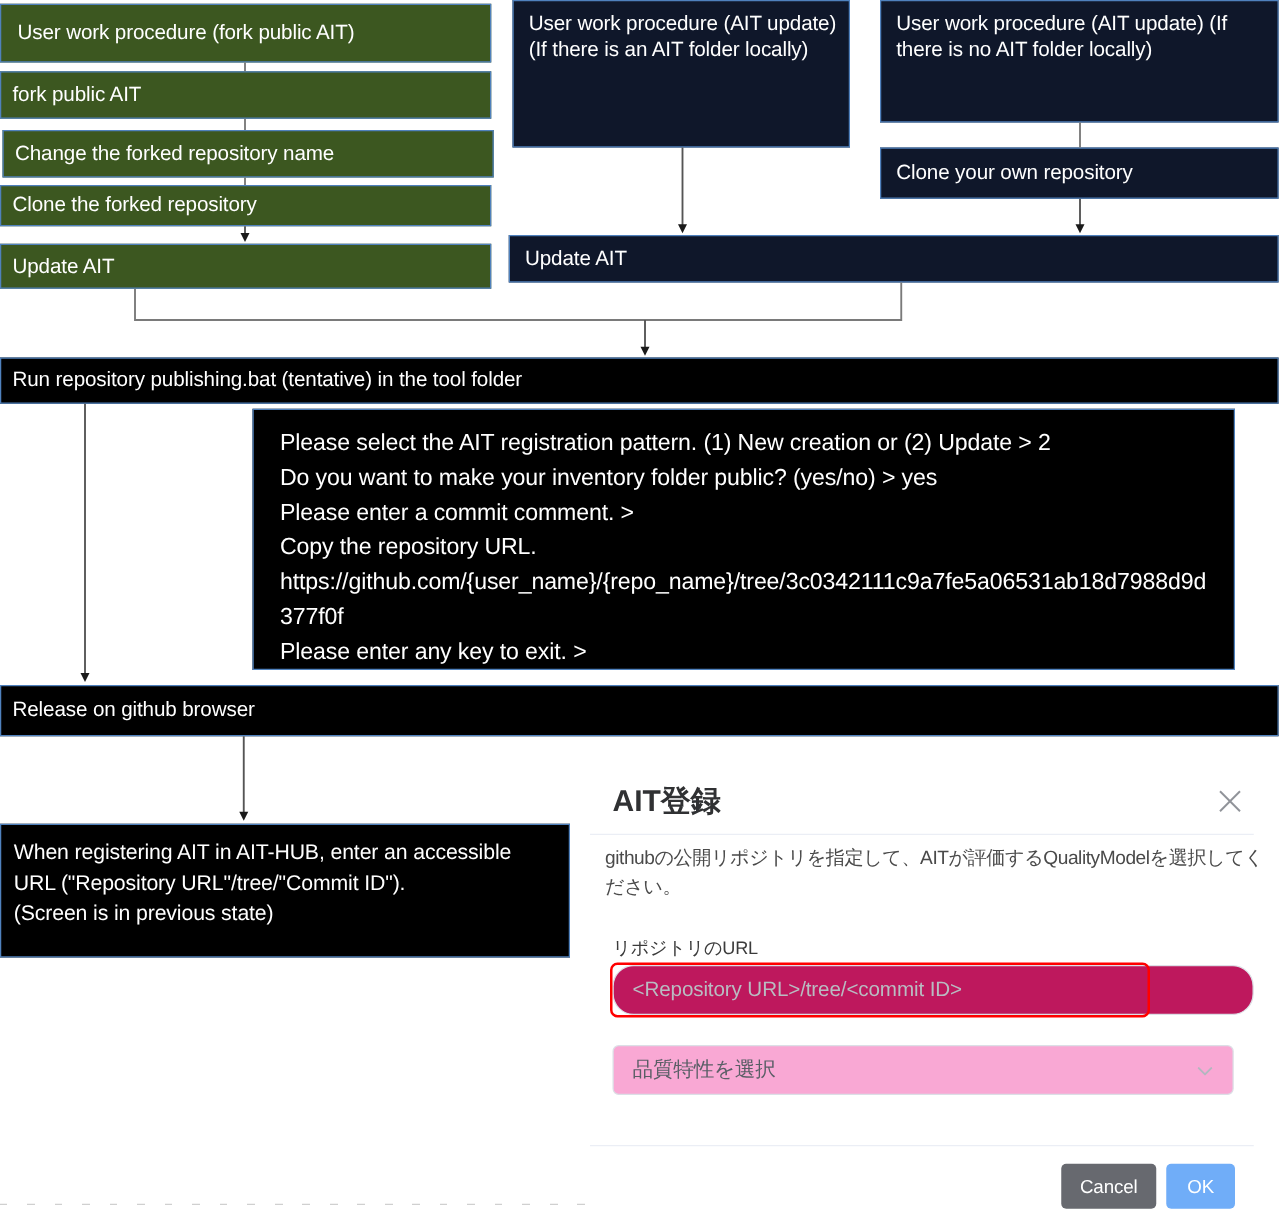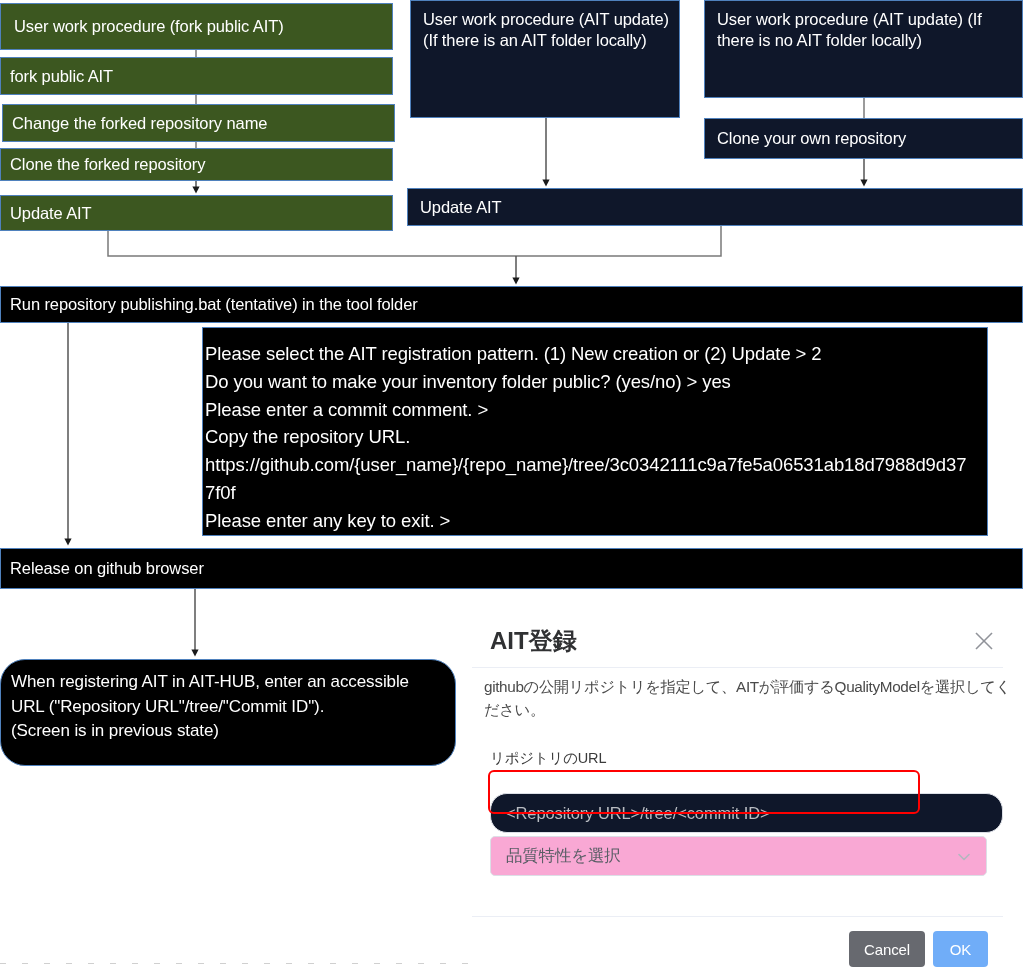--- a/index.html
+++ b/index.html
@@ -65,21 +65,21 @@
     letter-spacing:-0.35px;
   }
   .field-label{
     position:absolute;left:18px;top:145px;
     font-size:14.5px;color:#3b3b3b;
     letter-spacing:-0.2px;
   }
   .url-input-wrap{
     position:absolute;left:18px;top:168px;width:513px;height:40px;
     box-sizing:border-box;
-    border:1px solid #dcdfe6;border-radius:17px;background:#0f172a;margin-top:21px;
+    border:1px solid #dcdfe6;border-radius:17px;background:#be185d;
   }
   .url-input{
     position:absolute;left:0;top:0;width:100%;height:100%;
     box-sizing:border-box;
     border:0;outline:0;background:transparent;
     padding:0 15px;
     font-family:"Liberation Sans","DejaVu Sans",sans-serif;
     font-size:16.5px;color:#b9bcc2;
     letter-spacing:-0.1px;
   }
@@ -163,34 +163,34 @@
   </div>
 
   <div class="box purple vcenter" style="left:407px;top:188px;width:616px;height:38px;padding-left:12px;">
     <span>Update AIT</span>
   </div>
 
   <div class="box black vcenter" style="left:0px;top:286px;width:1023px;height:37px;">
     <span>Run repository publishing.bat (tentative) in the tool folder</span>
   </div>
 
-  <div class="box black vtop" style="left:202px;top:327px;width:786px;height:209px;padding:12px 14px 0 2px;font-size:18.5px;line-height:1.50;">
+  <div class="box black vtop" style="left:202px;top:327px;width:786px;height:209px;padding:12px 14px 0 21px;font-size:18.5px;line-height:1.50;">
     <div>Please select the AIT registration pattern. (1) New creation or (2) Update &gt; 2</div>
     <div>Do you want to make your inventory folder public? (yes/no) &gt; yes</div>
     <div>Please enter a commit comment. &gt;</div>
     <div>Copy the repository URL.</div>
     <div style="word-break:break-all;">https://github.com/{user_name}/{repo_name}/tree/3c0342111c9a7fe5a06531ab18d7988d9d377f0f</div>
     <div>Please enter any key to exit. &gt;</div>
   </div>
 
   <div class="box black vcenter" style="left:0px;top:548px;width:1023px;height:41px;">
     <span>Release on github browser</span>
   </div>
 
-  <div class="box black vtop" style="left:0px;top:659px;width:456px;height:107px;padding:10px 10px 0 10px;font-size:17px;line-height:1.45;border-radius:25px;">
+  <div class="box black vtop" style="left:0px;top:659px;width:456px;height:107px;padding:10px 10px 0 10px;font-size:17px;line-height:1.45;">
     <div>When registering AIT in AIT-HUB, enter an accessible</div>
     <div>URL ("Repository URL"/tree/"Commit ID").</div>
     <div>(Screen is in previous state)</div>
   </div>
 
   <svg class="conn" viewBox="0 0 1023 972">
     <defs>
       <marker id="ah" markerWidth="9" markerHeight="9" refX="4.2" refY="4.2" orient="auto" markerUnits="userSpaceOnUse">
         <path d="M0.6,0.6 L7.8,4.2 L0.6,7.8 Z" fill="#1a1a1a"></path>
       </marker>

